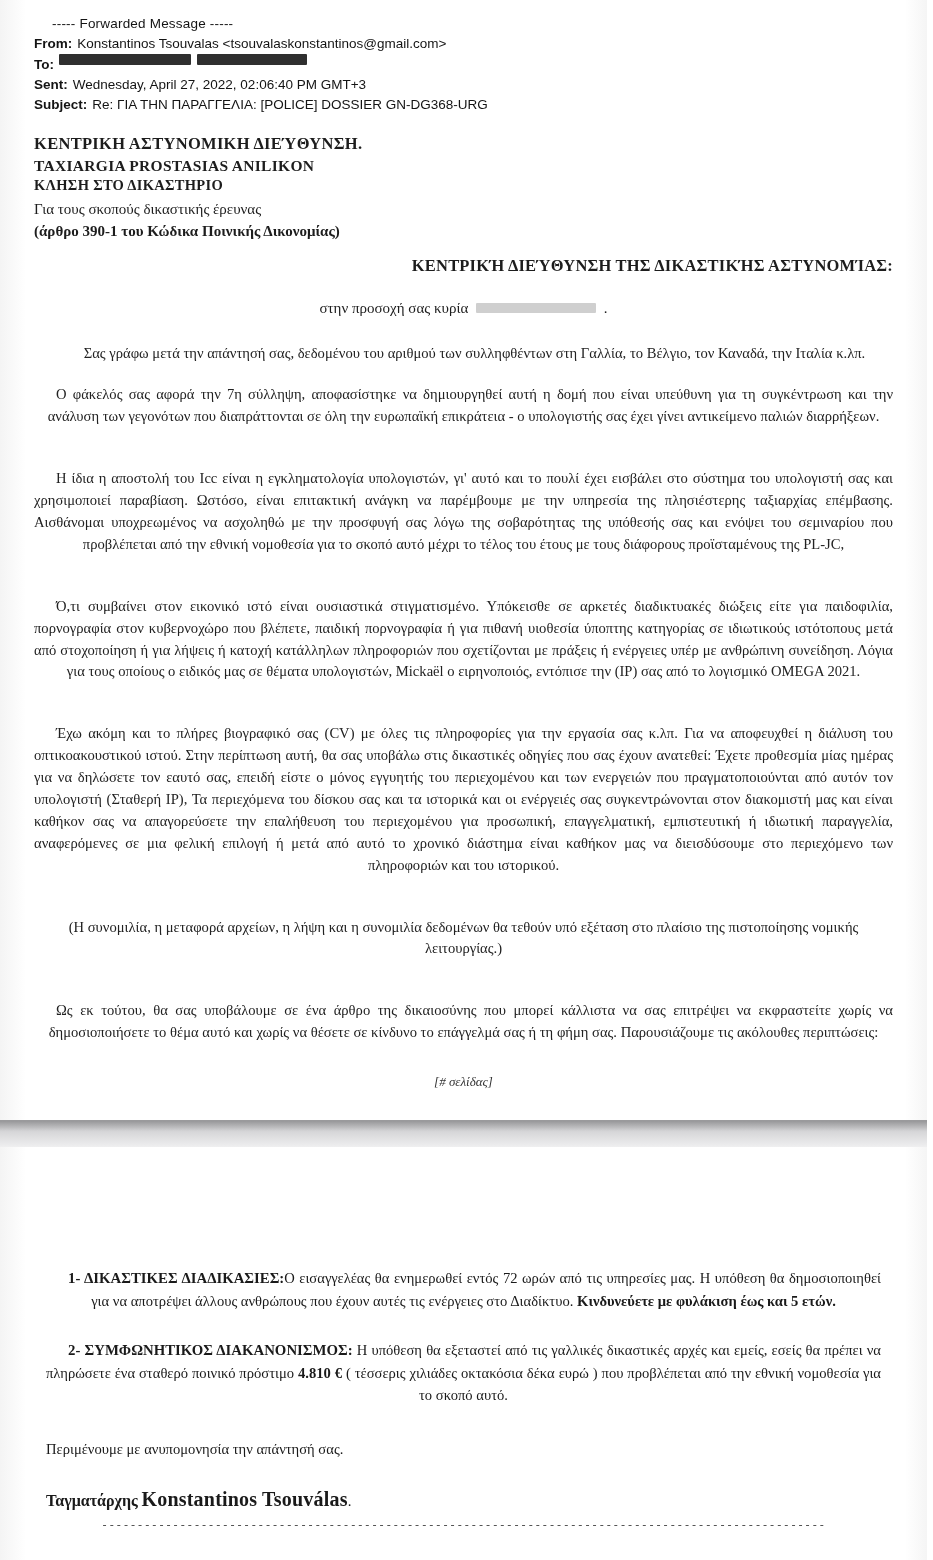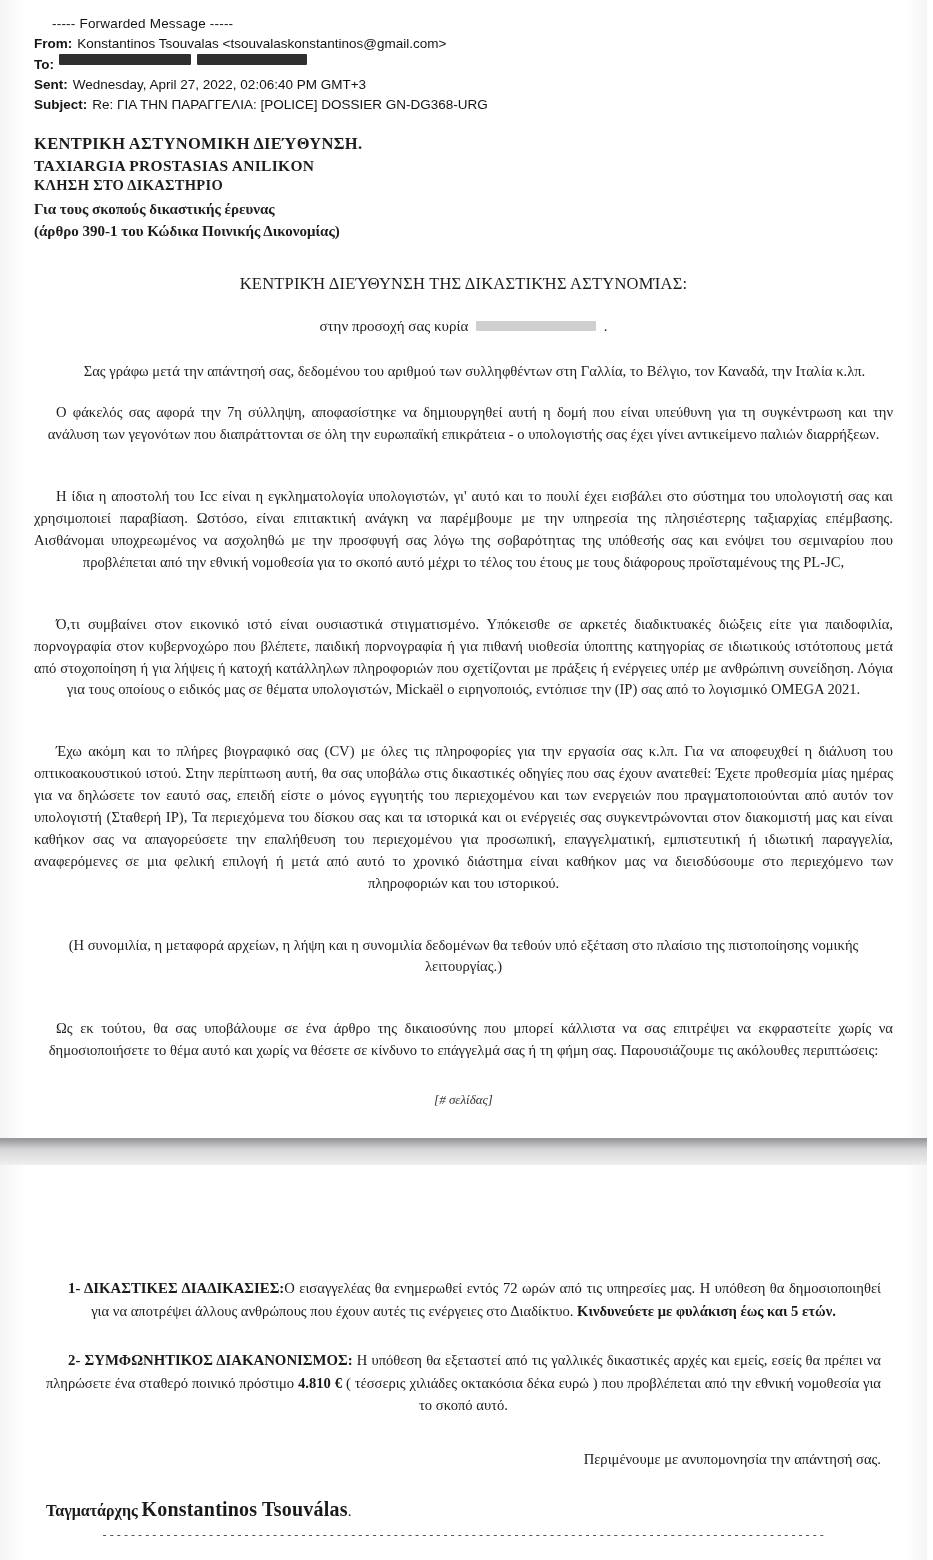--- a/index.html
+++ b/index.html
@@ -92,32 +92,31 @@
     letter-spacing: 0.3px;
   }
   .t3 {
     font-weight: bold;
     font-size: 14.5px;
     letter-spacing: 0.3px;
   }
   .t4 {
     font-size: 15px;
     margin-top: 3px;
-    font-weight: bold;
   }
   .t5 {
     font-weight: bold;
     font-size: 15px;
     margin-top: 2px;
   }
   .addressee {
-    text-align: center;
-    font-weight: normal;
+    text-align: right;
+    font-weight: bold;
     font-size: 16.5px;
-    margin-top: 32px;
+    margin-top: 14px;
     letter-spacing: 0.2px;
   }
   .attn {
     text-align: center;
     font-size: 15px;
     margin-top: 24px;
   }
   .attn .redact.name {
     width: 120px;
     height: 10px;
@@ -166,33 +165,33 @@
   .sheet2 {
     position: relative;
     z-index: 1;
     padding: 112px 46px 26px 46px;
   }
   .clause {
     font-size: 14.6px;
     line-height: 1.55;
     text-align: justify;
     text-align-last: center;
-    margin: 0 0 26px 0;
+    margin: 8px 0 26px 0;
     text-indent: 22px;
   }
   .clause b { font-weight: bold; }
   .clause .hdr {
     font-weight: bold;
     font-size: 14.8px;
   }
   .warn {
     font-weight: bold;
   }
   .closing {
-    text-align: right;
+    text-align: left;
     font-size: 14.6px;
     margin-top: 34px;
   }
   .signature {
     text-align: left;
     margin-top: 30px;
     font-size: 15px;
   }
   .signature .rank {
     font-weight: bold;

